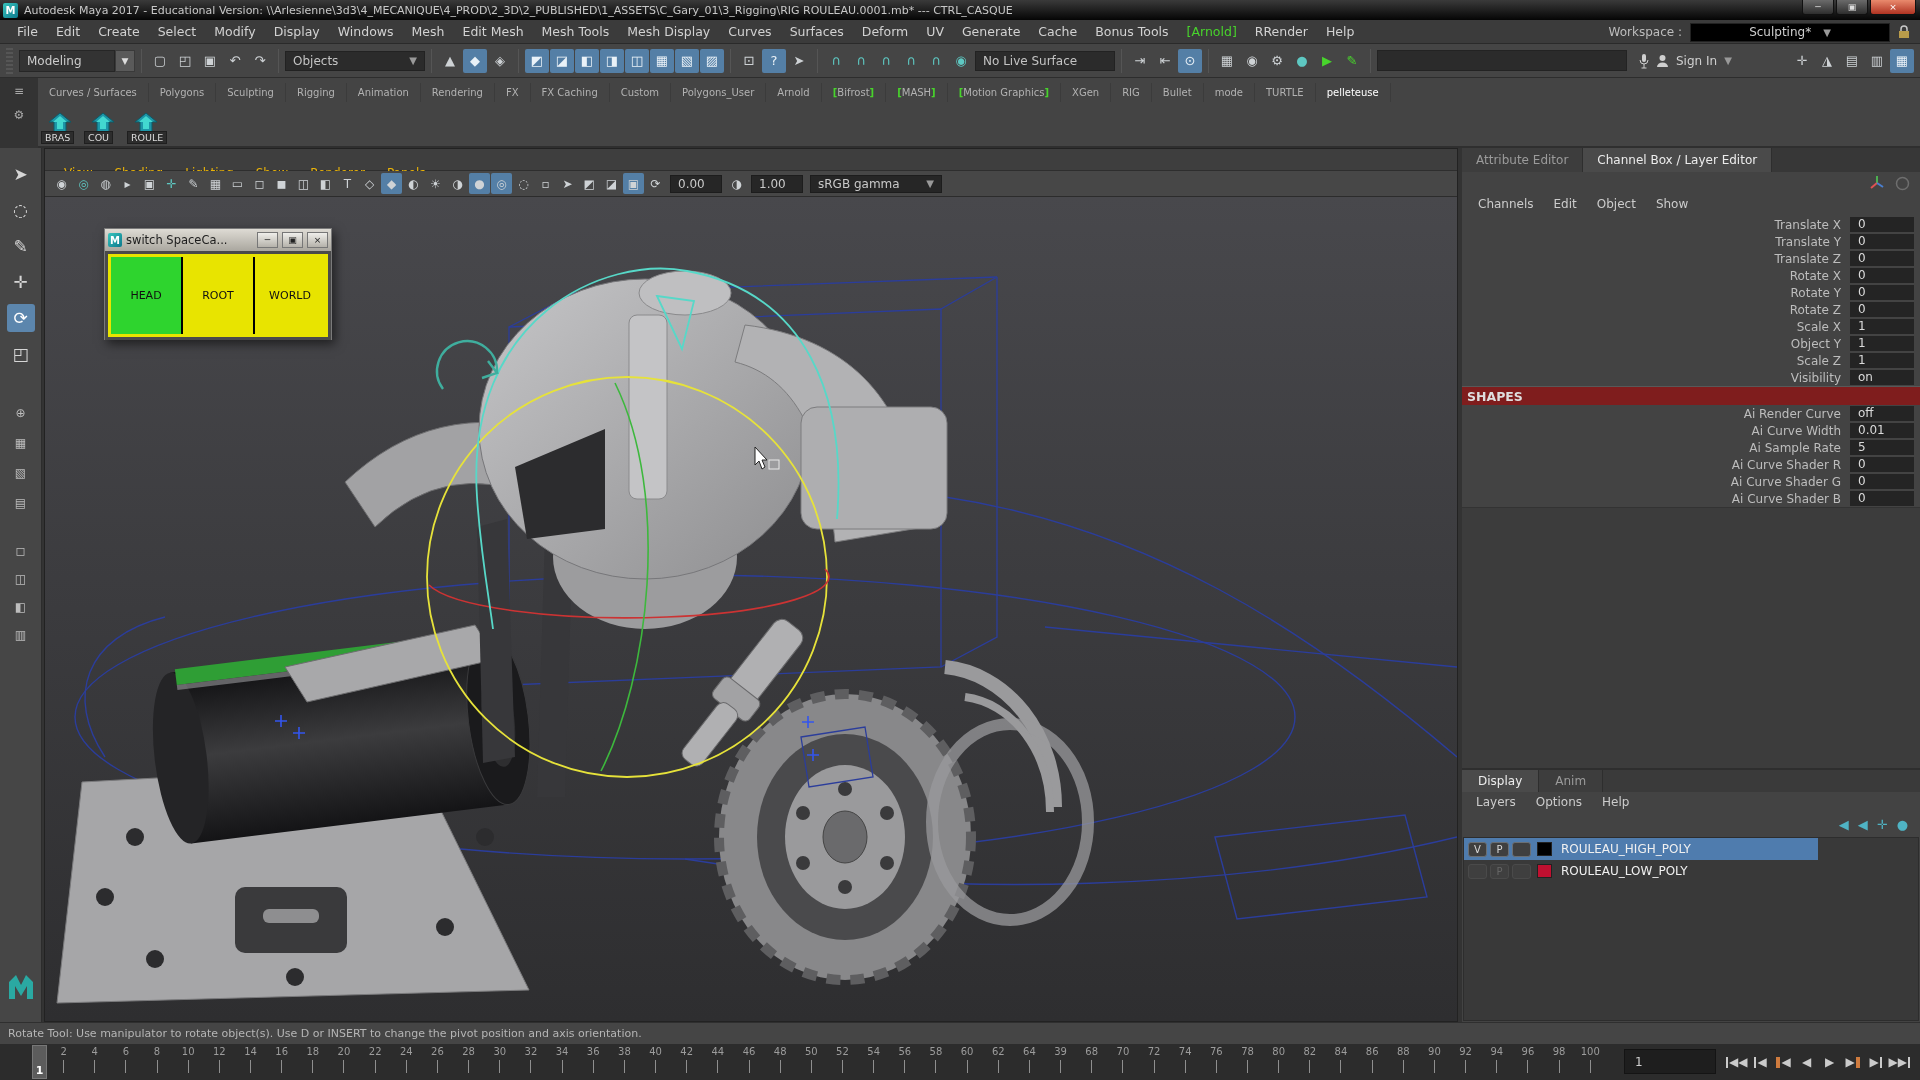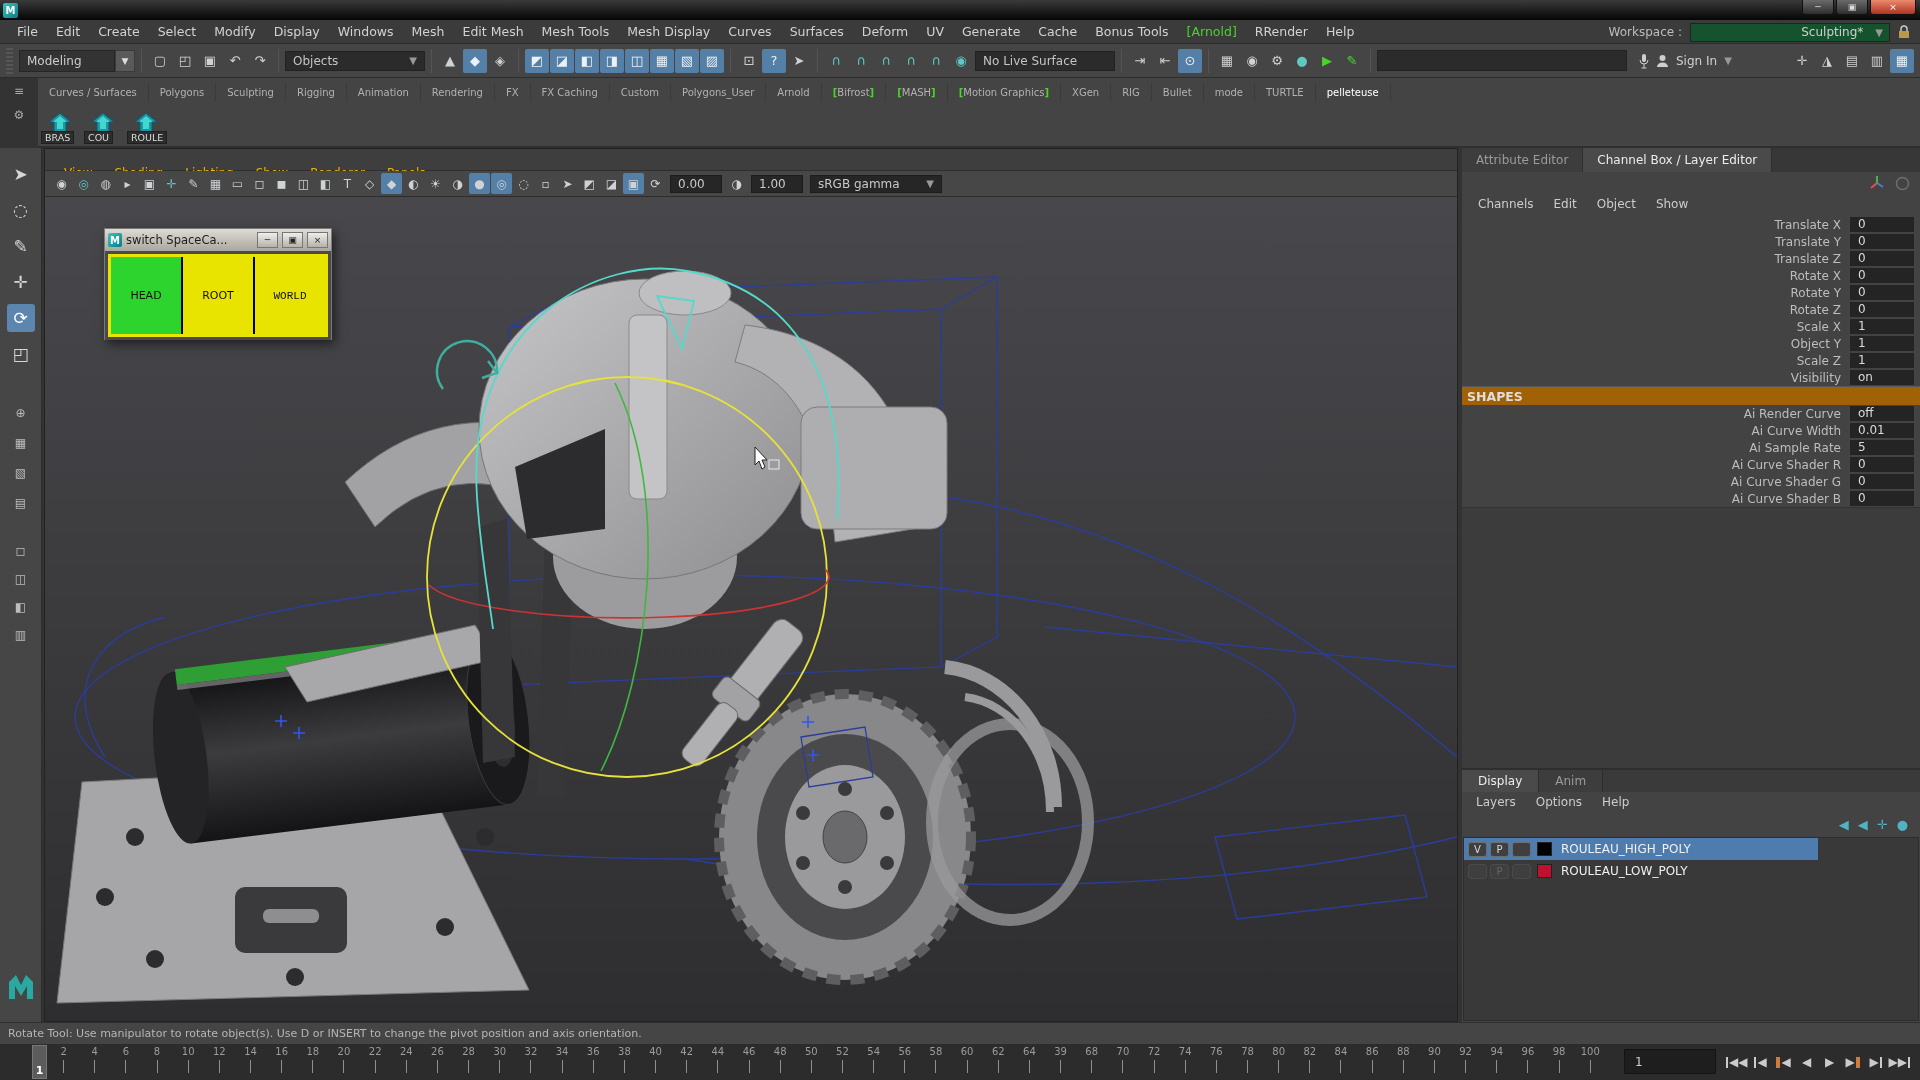--- a/index.html
+++ b/index.html
@@ -17,22 +17,22 @@
   .win-btn { width:32px; height:15px; background:linear-gradient(#6a6a6a,#2e2e2e); border:1px solid #111;
     border-top:none; border-radius:0 0 3px 3px; color:#ddd; font-size:9px; text-align:center; line-height:14px; }
   .win-btn.close { width:46px; background:linear-gradient(#e98a6d,#b03322); color:#fff; }
 
   
   .menubar { position:absolute; top:20px; left:0; width:100%; height:24px; background:#3b3b3b;
     border-bottom:1px solid #2a2a2a; display:flex; align-items:center; padding-left:8px; }
   .menu-item { padding:3px 9px; color:#d2d2d2; font-size:12.5px; white-space:nowrap; }
   .menu-item.green { color:#48d42c; }
   .workspace { margin-left:auto; display:flex; align-items:center; gap:8px; padding-right:10px; color:#bdbdbd; }
-  .ws-select { width:200px; height:19px; background:#14532d; border:1px solid #222; color:#cfcfcf;
-    display:flex; align-items:center; padding:0 6px; justify-content:flex-end;gap:12px; }
+  .ws-select { width:200px; height:19px; background:#000000; border:1px solid #222; color:#cfcfcf;
+    display:flex; align-items:center; padding:0 6px; justify-content:center;gap:12px; }
   .ws-arrow { color:#999; font-size:10px; }
 
   
   .statusline { position:absolute; top:44px; left:0; width:100%; height:34px; background:#454545;
     border-bottom:1px solid #2d2d2d; display:flex; align-items:center; padding:0 6px; gap:2px; }
   .grip { width:7px; height:26px; margin-right:4px;
     background:repeating-linear-gradient(#666 0 2px, transparent 2px 4px); opacity:.5; }
   .sep { width:1px; height:24px; background:#323232; border-right:1px solid #555; margin:0 4px; }
   .mode-select { display:flex; height:22px; }
   .mode-select .txt { width:96px; background:#333; border:1px solid #262626; color:#ccc; padding:3px 7px; }
@@ -97,38 +97,38 @@
   .fw-title { height:22px; background:linear-gradient(#dedbd4,#aaa79f); display:flex; align-items:center;
     padding:0 3px; gap:4px; }
   .fw-title .maya-badge { width:14px; height:14px; margin:0; }
   .fw-name { color:#1c1c1c; font-size:11.5px; flex:1; white-space:nowrap; overflow:hidden; }
   .fw-btn { width:21px; height:16px; background:linear-gradient(#efeeea,#b5b2aa); border:1px solid #777;
     color:#222; font-size:9px; text-align:center; line-height:15px; }
   .fw-body { height:89px; background:#4a4a4a; padding:3px; }
   .fw-strip { height:100%; border:3px solid #e8e400; display:flex; background:#000; }
   .fw-cell { flex:1; border-right:2px solid #000; display:flex; align-items:center; justify-content:center;
     color:#111; font-size:11px; }
-  .fw-cell:last-child { border-right:none;font-family:Liberation Mono, monospace; }
+  .fw-cell:last-child { border-right:none; }
 
   
   .right-panel { position:absolute; left:1462px; top:0; width:458px; height:874px; background:#434343;
     display:flex; flex-direction:column; }
   .rp-tabs { height:24px; background:#373737; display:flex; }
   .rp-tab { padding:5px 14px; font-size:12px; color:#9b9b9b; background:#3d3d3d; border-right:1px solid #2e2e2e; }
   .rp-tab.active { background:#4a4a4a; color:#ececec; }
   .cb-icons { height:22px; display:flex; justify-content:flex-end; align-items:center; gap:10px; padding-right:10px; }
   .cb-menus { height:22px; display:flex; padding-left:6px; }
   .cb-menu-item { padding:3px 10px; color:#cccccc; font-size:12px; }
   .cb-object { height:22px; line-height:22px; font-weight:bold; color:#e6e6e6; padding-left:6px; font-size:12.5px; }
   .cb-row { height:17px; display:flex; align-items:center; }
   .cb-label { flex:1; text-align:right; color:#bdbdbd; padding-right:9px; font-size:12px; }
   .cb-value { width:64px; height:15px; background:#242424; color:#dadada; padding:0 0 0 8px;
     line-height:15px; margin-right:6px; font-size:12px; }
   .cb-section { height:19px; line-height:19px; font-weight:bold; color:#dedede; padding-left:5px;
-    border-top:1px solid #585858; background:#a16207; font-size:12.5px; }
+    border-top:1px solid #585858; background:#7f1d1d; font-size:12.5px; }
   .cb-shape { height:19px; line-height:18px; font-weight:bold; color:#e2e2e2; padding-left:13px;
     background:#525252; border:1px solid #5e5e5e; margin:0 1px; font-size:12.5px; }
   .cb-area { flex:1; background:#3c3c3c; border-top:1px solid #333; }
 
   
   .layer-editor { height:254px; display:flex; flex-direction:column; background:#434343; border-top:2px solid #2e2e2e; }
   .le-tabs { height:22px; display:flex; background:#3a3a3a; }
   .le-tab { padding:4px 16px; color:#9b9b9b; font-size:12px; background:#3d3d3d; border-right:1px solid #2e2e2e; }
   .le-tab.active { background:#4a4a4a; color:#ececec; }
   .le-menus { height:20px; display:flex; padding-left:4px; }
@@ -166,20 +166,21 @@
   .pb-bar { width:2px; height:11px; background:#cbcbcb; display:inline-block; }
   .pb-bar.orange { width:4px; background:#cf7b3e; }
 </style>
 </head>
 <body>
 
 <div class="app">
 
   <div class="titlebar">
     <div class="maya-badge">M</div>
+    <div class="win-title">Autodesk Maya 2017 - Educational Version: \\Arlesienne\3d3\4_MECANIQUE\4_PROD\2_3D\2_PUBLISHED\1_ASSETS\C_Gary_01\3_Rigging\RIG ROULEAU.0001.mb*   ---   CTRL_CASQUE</div>
     <div class="win-btns">
       <div class="win-btn">─</div>
       <div class="win-btn">▣</div>
       <div class="win-btn close">×</div>
     </div>
   </div>
 
   <div class="menubar">
 
       <div class="menu-item">File</div>

